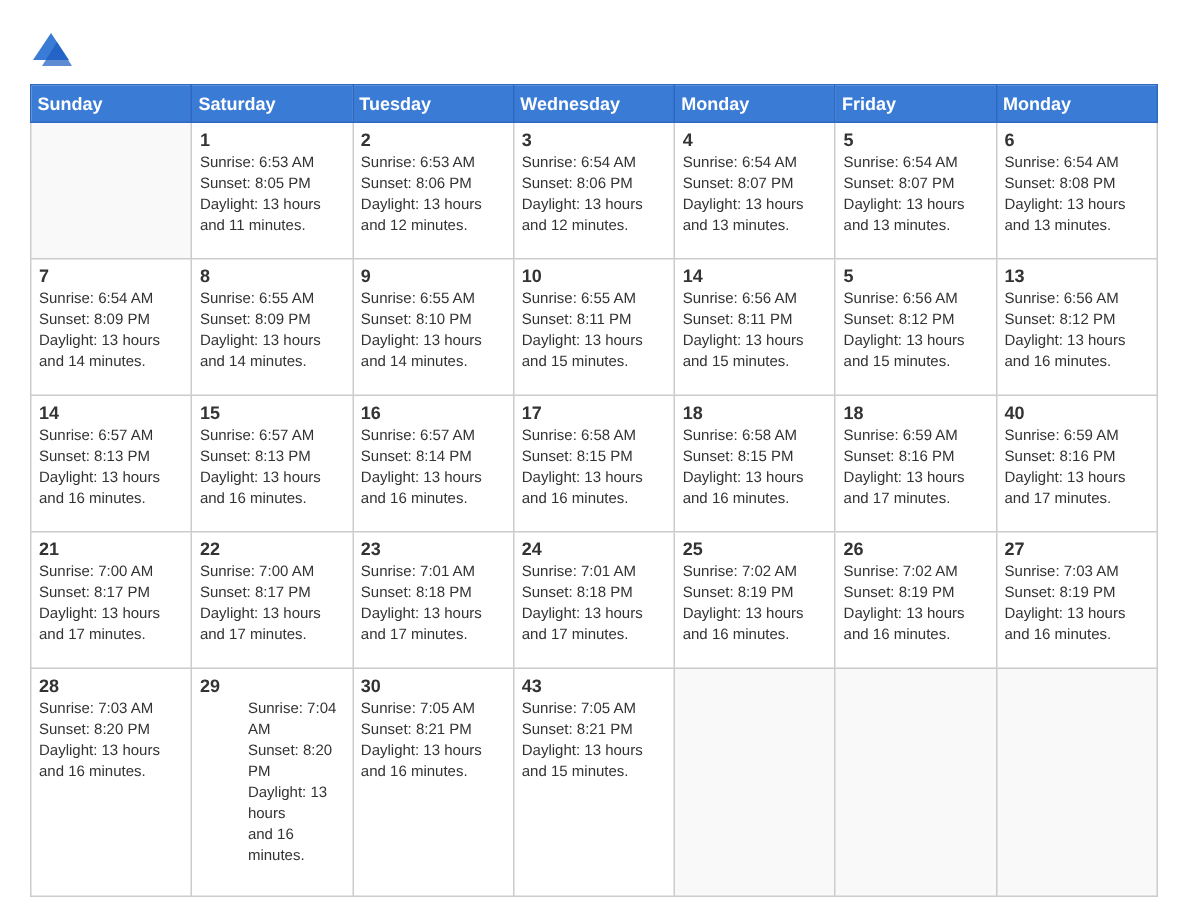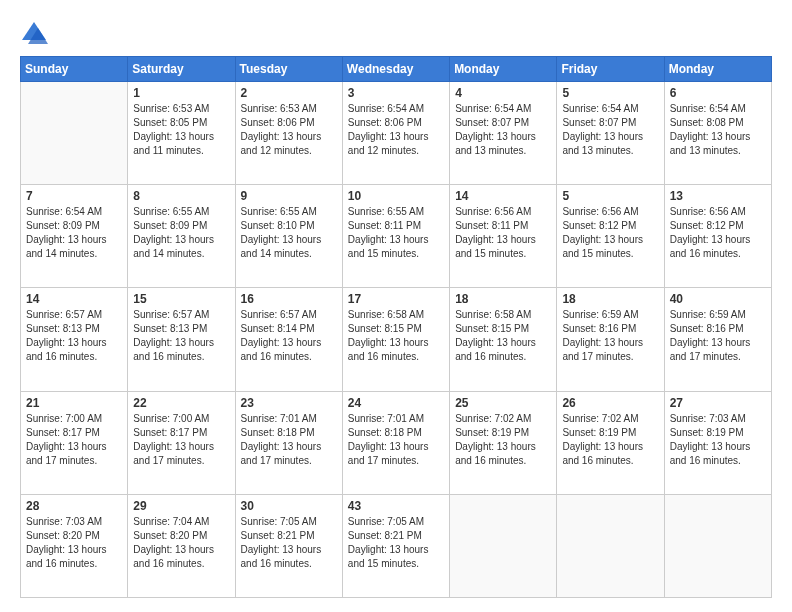--- a/index.html
+++ b/index.html
@@ -330,21 +330,21 @@
         <tr>
           <td>
             <span class="day-num">28</span>
             <div class="day-info" style="white-space: pre-line;">Sunrise: 7:03 AM
 Sunset: 8:20 PM
 Daylight: 13 hours
 and 16 minutes.</div>
           </td>
           <td>
             <span class="day-num">29</span>
-            <div class="day-info" style="white-space: pre-line;">Sunrise: 7:04 AM
+            <div class="day-info" style="white-space: pre-line; margin-left: 32px;">Sunrise: 7:04 AM
 Sunset: 8:20 PM
 Daylight: 13 hours
 and 16 minutes.</div>
           </td>
           <td>
             <span class="day-num">30</span>
             <div class="day-info" style="white-space: pre-line;">Sunrise: 7:05 AM
 Sunset: 8:21 PM
 Daylight: 13 hours
 and 16 minutes.</div>

